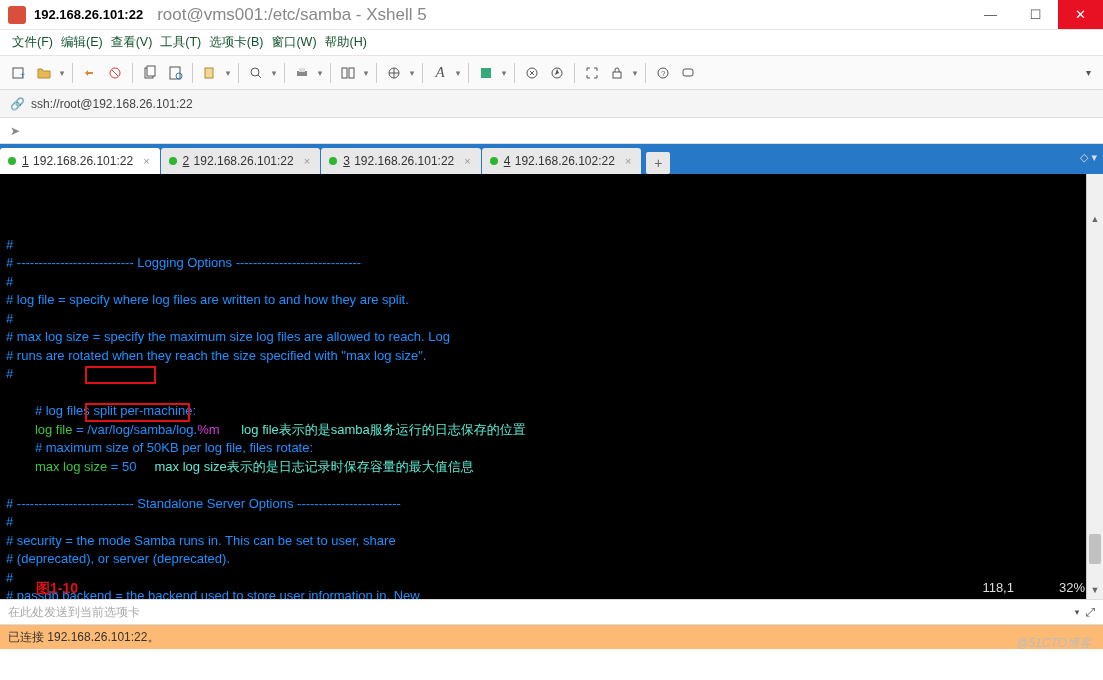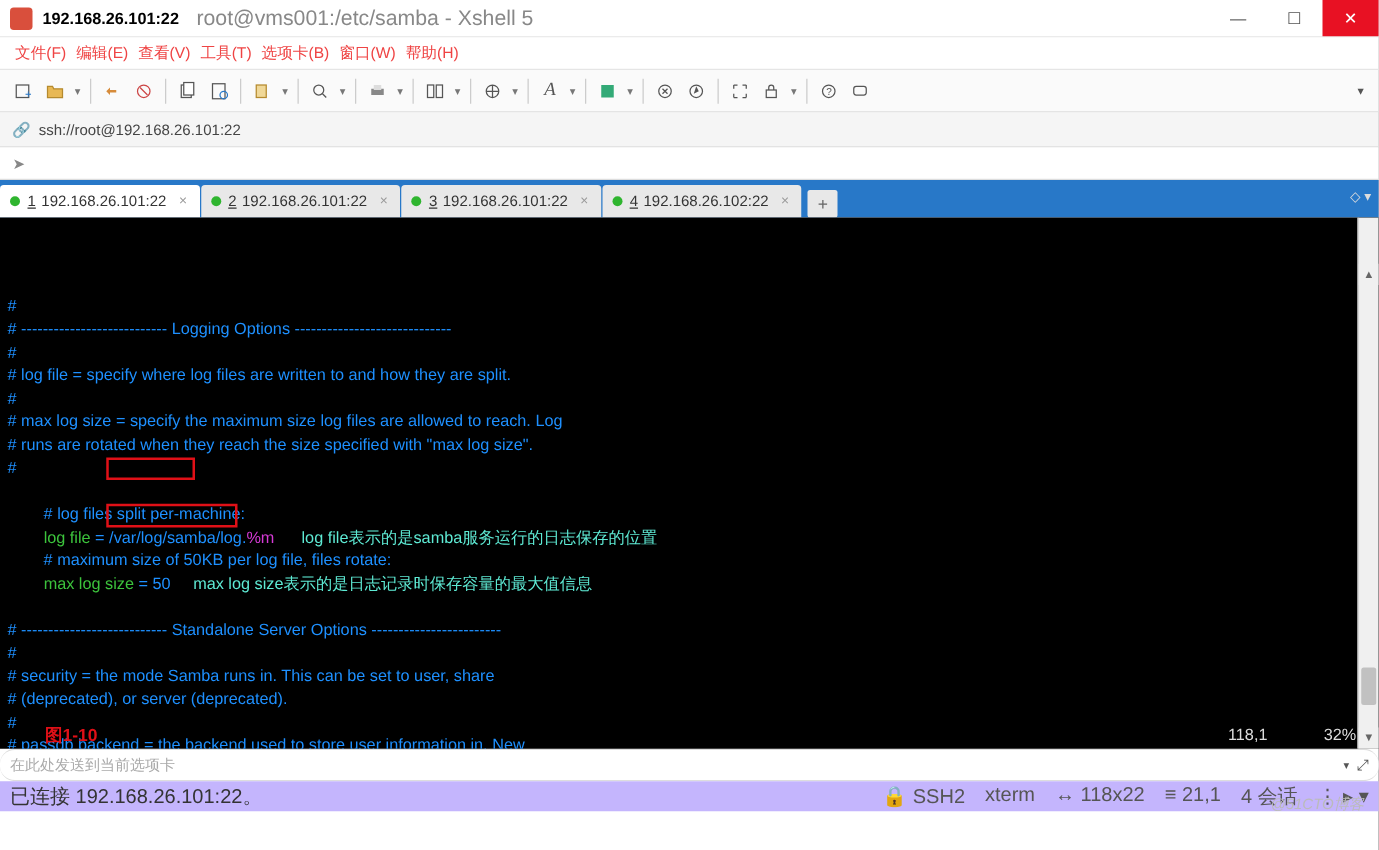--- a/index.html
+++ b/index.html
@@ -5,21 +5,21 @@
 * { margin:0; padding:0; box-sizing:border-box; font-family:"Microsoft YaHei",Arial,sans-serif; }
 body { background:#fff; width:1103px; height:680px; overflow:hidden; position:relative; font-size:12px; }
 .titlebar { height:30px; display:flex; align-items:center; background:#fff; border-bottom:1px solid #e5e5e5; padding:0 8px; }
 .titlebar .ico { width:18px; height:18px; background:#d94f3c; border-radius:3px; margin-right:8px; }
 .titlebar .t1 { font-weight:bold; font-size:13px; margin-right:14px; }
 .titlebar .t2 { color:#888; font-size:17px; }
 .winbtns { position:absolute; right:0; top:0; display:flex; }
 .winbtn { width:45px; height:29px; display:flex; align-items:center; justify-content:center; color:#555; cursor:pointer; font-size:13px; }
 .winbtn.close { background:#e81123; color:#fff; }
 .menubar { height:26px; display:flex; align-items:center; padding:0 10px; gap:4px; background:#fff; border-bottom:1px solid #e5e5e5; }
-.menubar span { color:#ef4444; padding:1px 2px; cursor:pointer; font-size:12.5px; }
+.menubar span { color:#14532d; padding:1px 2px; cursor:pointer; font-size:12.5px; }
 .toolbar { height:34px; display:flex; align-items:center; padding:0 8px; gap:3px; border-bottom:1px solid #ddd; background:#fafafa; }
 .tbtn { width:22px; height:22px; display:flex; align-items:center; justify-content:center; color:#555; cursor:pointer; }
 .tdd { width:8px; color:#777; font-size:9px; text-align:center; }
 .tsep { width:1px; height:20px; background:#ccc; margin:0 3px; }
 .farrow { margin-left:auto; color:#555; padding:0 4px; font-size:10px; }
 .addrbar { height:28px; display:flex; align-items:center; padding:0 10px; border-bottom:1px solid #ddd; background:#f5f5f5; color:#444; }
 .hintbar { height:26px; display:flex; align-items:center; padding:0 10px; color:#666; border-bottom:1px solid #ddd; background:#fff; }
 .hintbar .ico { margin-right:6px; color:#888; }
 .tabstrip { height:30px; background:#2878c8; display:flex; align-items:flex-end; position:relative; }
 .tab { height:26px; display:flex; align-items:center; padding:0 10px 0 8px; margin-right:1px; color:#333; background:#e8e8e8; border-top-left-radius:3px; border-top-right-radius:3px; cursor:pointer; font-size:12px; }
@@ -35,23 +35,23 @@
 .mag { color:#d63ad6; }
 .grn { color:#3cc43c;margin-top:13px; }
 .red { color:#5eead4; font-weight:normal; }
 .figlbl { position:absolute; bottom:2px; left:10px; color:#e01017; font-weight:bold; font-size:14px;padding-left:26px; }
 .termstatus { position:absolute; bottom:2px; right:18px; color:#ddd; display:flex; gap:45px; font-family:Consolas,monospace; }
 .box1 { position:absolute; border:2px solid #e01017; left:85px; top:192px; width:71px; height:18px; }
 .box2 { position:absolute; border:2px solid #e01017; left:85px; top:229px; width:105px; height:19px; }
 .scroll { position:absolute; right:0; top:0; width:17px; height:100%; background:#f0f0f0; border-left:1px solid #ccc; }
 .scroll .up,.scroll .dn { height:17px; background:#f0f0f0; text-align:center; font-size:9px; color:#666; line-height:17px; }
 .scroll .thumb { position:absolute; left:2px; right:2px; top:360px; height:30px; background:#c1c1c1; border-radius:2px; }
-.sendbar { height:26px; display:flex; align-items:center; padding:0 8px; border-top:1px solid #ddd; border-bottom:1px solid #ddd; background:#fff; color:#aaa;border-radius:12px; }
+.sendbar { height:26px; display:flex; align-items:center; padding:0 8px; border-top:1px solid #ddd; border-bottom:1px solid #ddd; background:#fff; color:#aaa; }
 .sendbar .dd { margin-left:auto; color:#555; font-size:9px; }
-.statusbar { height:24px; display:flex; align-items:center; padding:0 8px; background:#c4b5fd; font-size:16px; color:#333; }
+.statusbar { height:24px; display:flex; align-items:center; padding:0 8px; background:#fdba74; font-size:12px; color:#333; }
 .statusbar .right { margin-left:auto; display:flex; gap:16px; align-items:center; color:#555; }
 .wm { position:absolute; right:12px; bottom:28px; color:#bbb; font-size:12px; font-style:italic; }
 svg { width:16px; height:16px; }
 </style>
 </head>
 <body>
 
 <div class="titlebar">
   <span class="ico"></span>
   <span class="t1">192.168.26.101:22</span>
@@ -257,23 +257,15 @@
 </div>
 
 <div class="sendbar">
   <span title="在此处发送到当前选项卡">在此处发送到当前选项卡</span>
   <span class="dd">▾</span>
   <span style="margin-left:6px;color:#555">⤢</span>
 </div>
 
 <div class="statusbar">
   <span>已连接 192.168.26.101:22。</span>
-  <div class="right">
-    <span>🔒 <span>SSH2</span></span>
-    <span>xterm</span>
-    <span>↔ <span>118x22</span></span>
-    <span>≡ <span>21,1</span></span>
-    <span>4 会话</span>
-    <span>⋮ ▸ ▾</span>
-  </div>
 </div>
 
 <div class="wm">@51CTO博客</div>
 
 </body></html>

